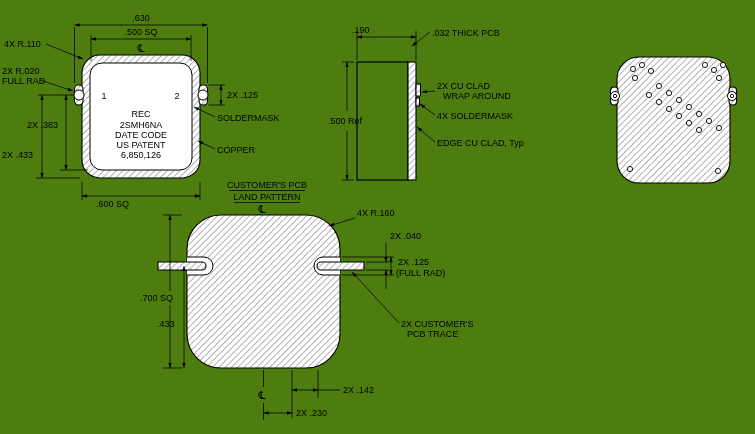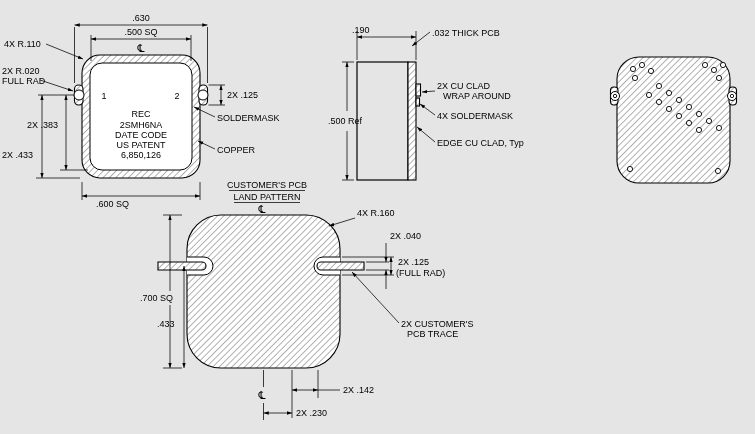--- a/index.html
+++ b/index.html
@@ -1,16 +1,16 @@
 <!DOCTYPE html>
 <html><head>
 <meta charset="utf-8">
 <style>
   html,body{margin:0;padding:0;background:#ffffff;}
-  .wrap{width:755px;height:434px;background:#e5e5e5;overflow:hidden;}
+  .wrap{width:755px;height:434px;background:#4d7c0f;overflow:hidden;}
   svg text{font-family:"Liberation Sans",sans-serif;font-size:9px;fill:#000;}
   svg text.mid{text-anchor:middle;}
   svg text.cl{font-family:"DejaVu Sans",sans-serif;font-size:11px;}
   .thin{stroke:#000;stroke-width:0.75;fill:none;}
   .thick{stroke:#000;stroke-width:1.2;fill:none;}
   .hatch{fill:url(#hp);stroke:#000;stroke-width:1.1;}
   .wfill{fill:#ffffff;stroke:#000;stroke-width:1;}
   .via{fill:#ffffff;stroke:#000;stroke-width:0.9;}
 </style>
 </head>

